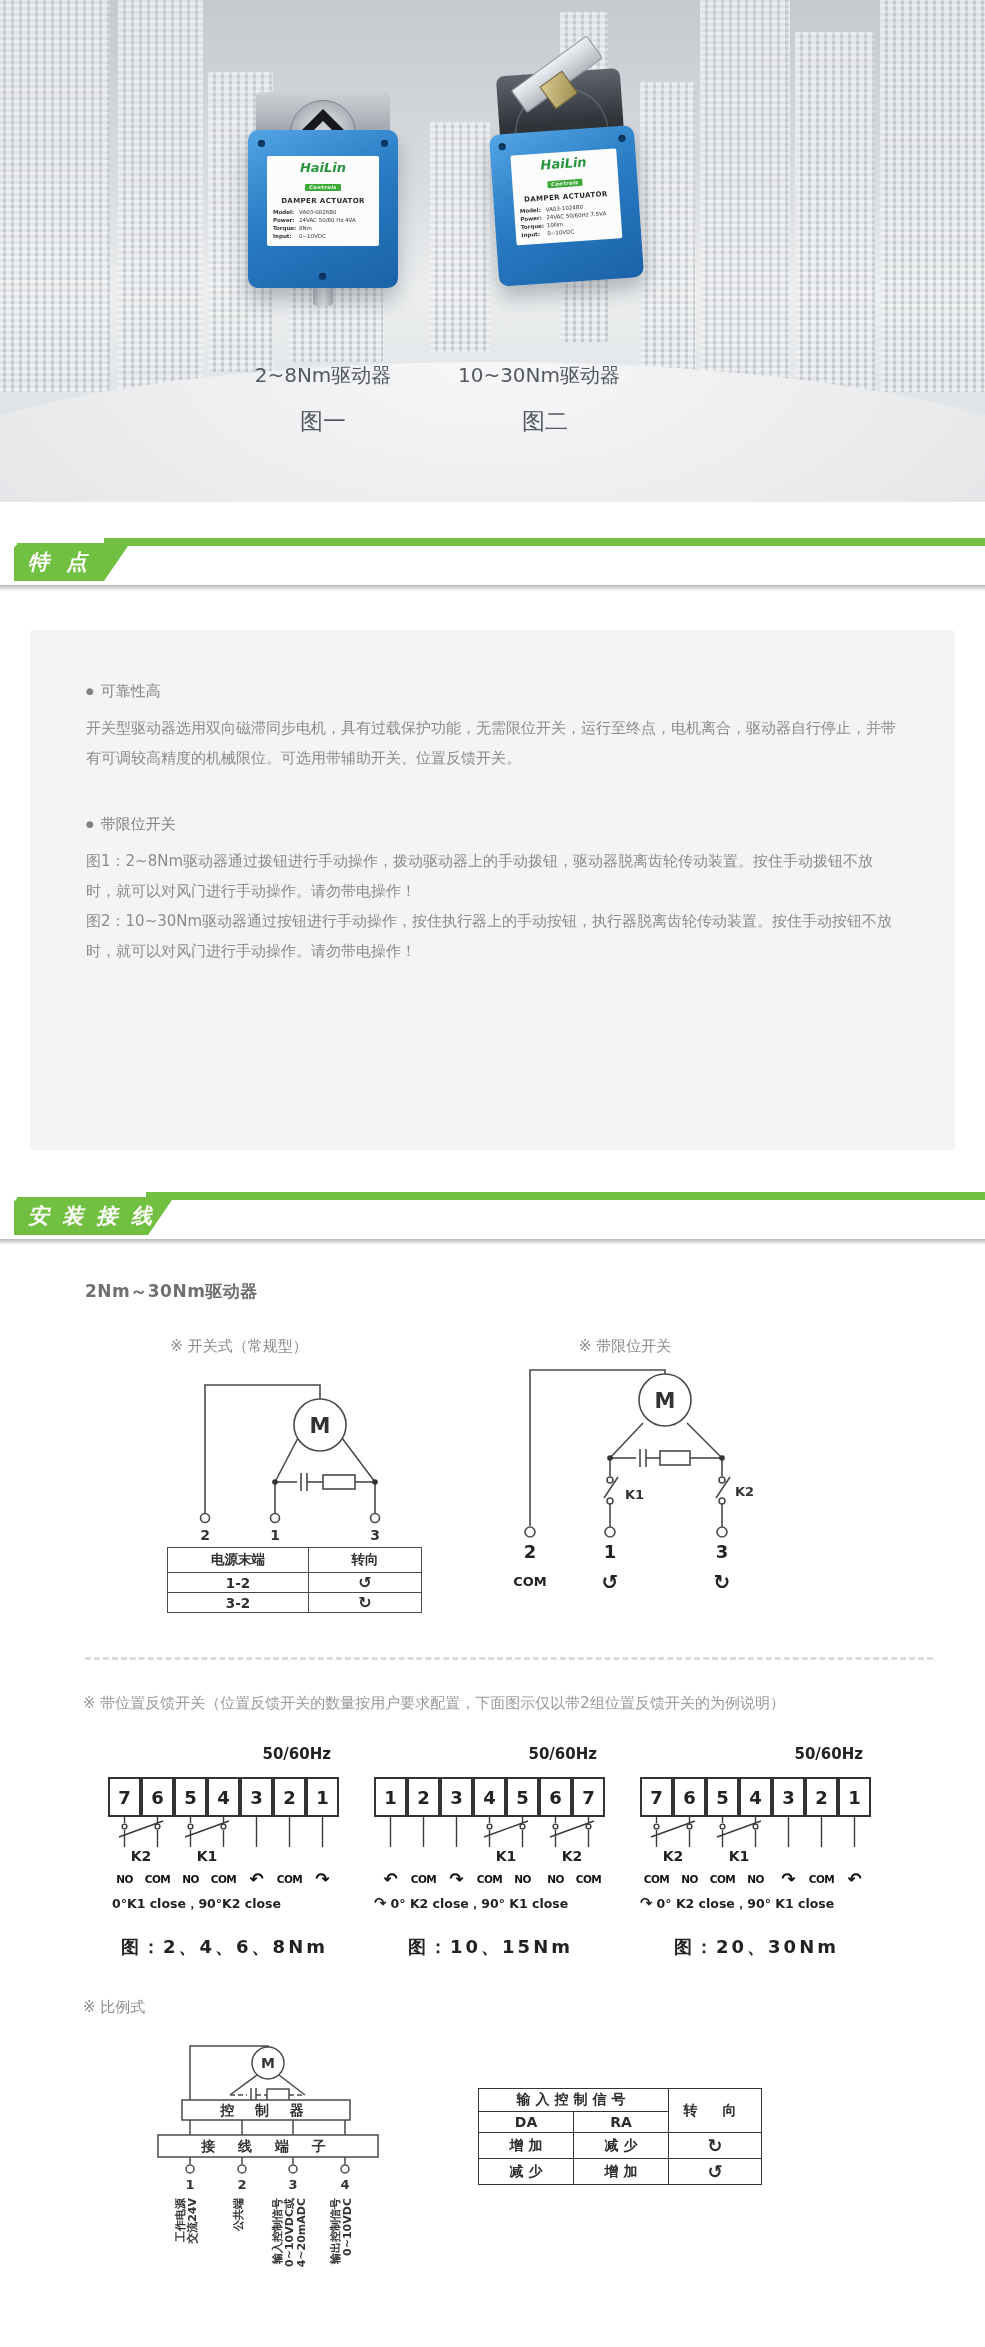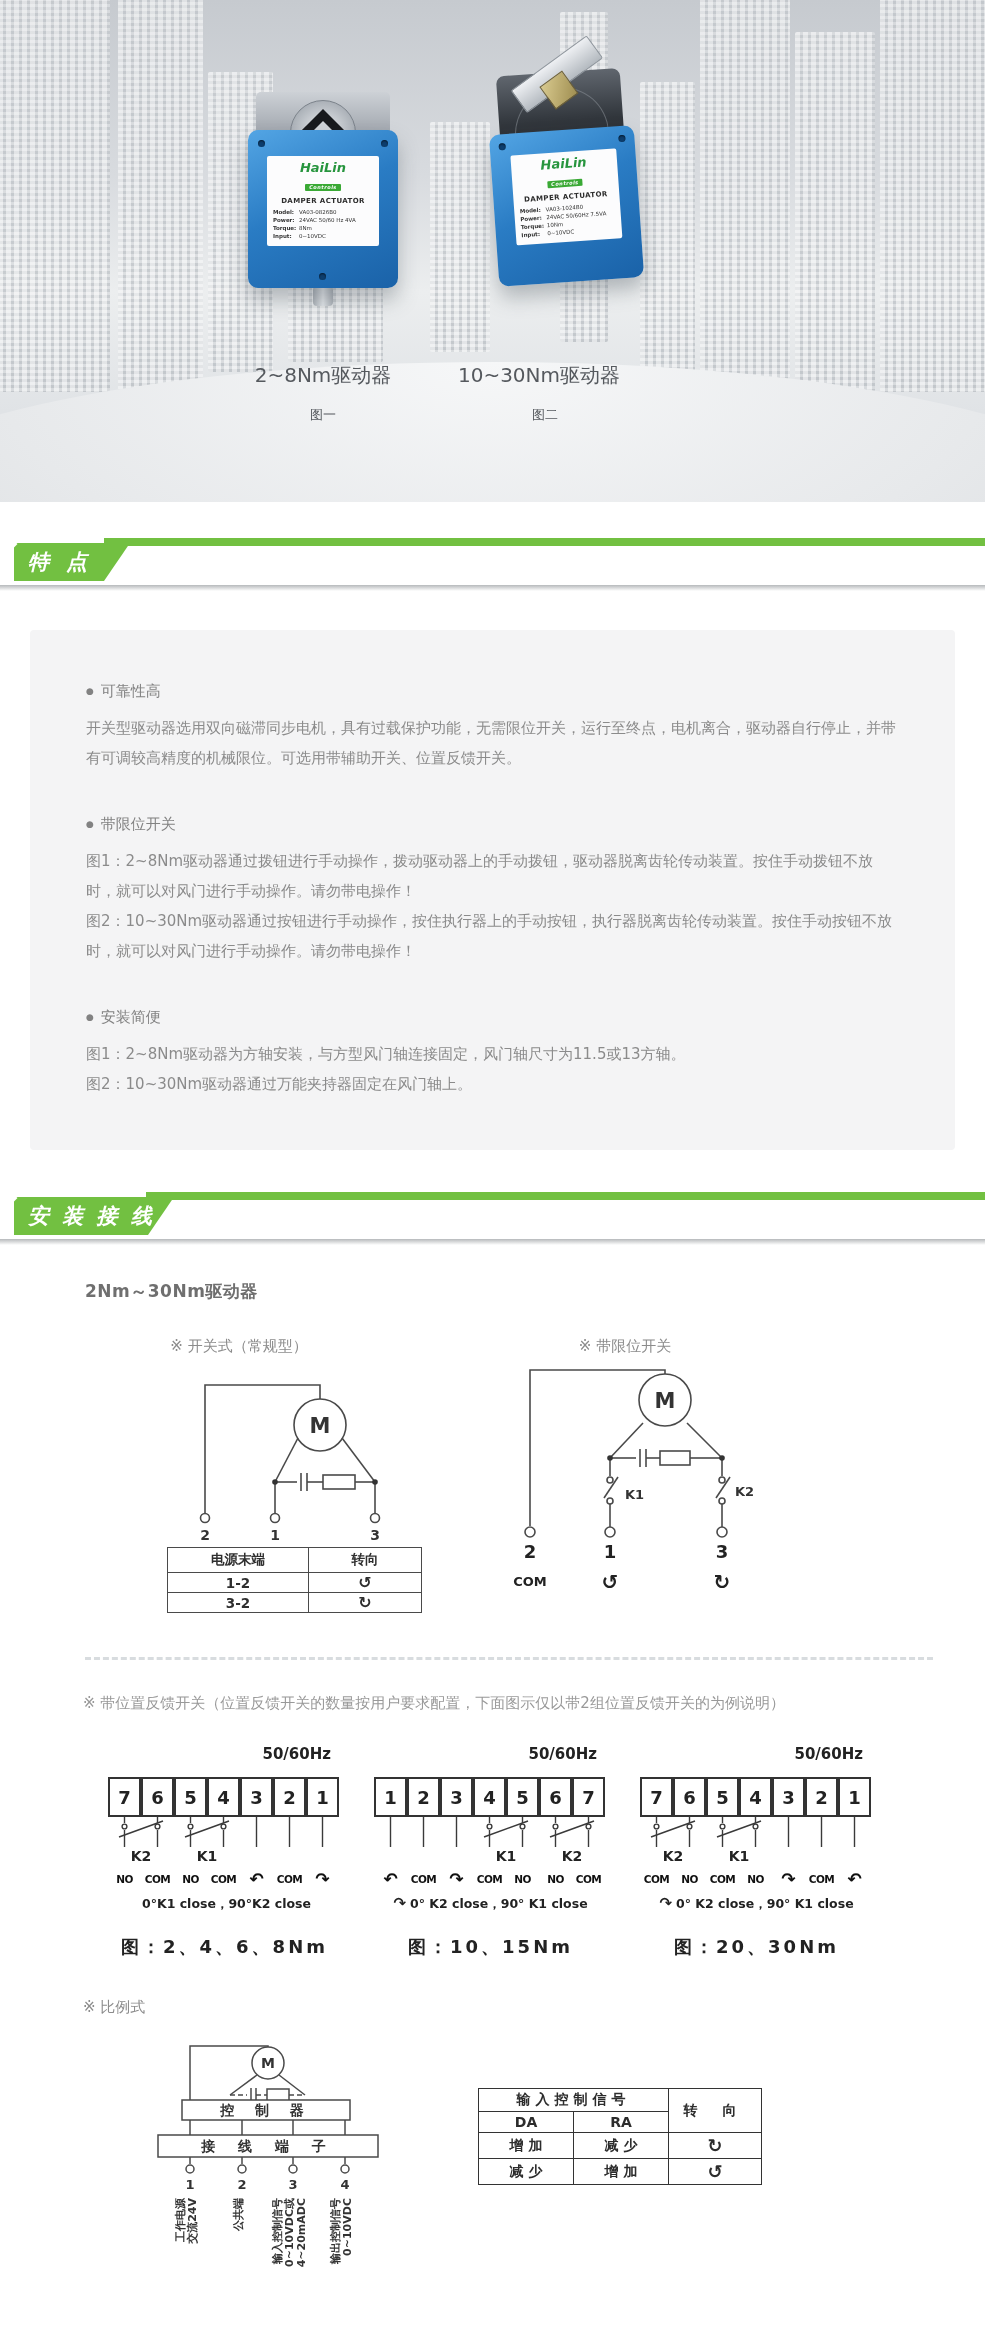--- a/index.html
+++ b/index.html
@@ -50,21 +50,21 @@
   .arc-scale { position:absolute; left:50%; bottom:4px; transform:translateX(-50%);
     width:92px; height:46px; border:1px solid #8a9097; border-bottom:none;
     border-radius:92px 92px 0 0; opacity:.55; }
   .clamp { position:absolute; left:14px; top:-12px; width:92px; height:26px; z-index:3;
     background:linear-gradient(180deg,#eef0f3,#b4bac0); border:1px solid #8f969d;
     transform:rotate(-32deg); border-radius:2px; }
   .gold { position:absolute; left:48px; top:4px; width:26px; height:26px; z-index:4;
     background:linear-gradient(135deg,#d8c98e,#a08f52); border:1px solid #6f6136; transform:rotate(-32deg); }
   .d2 .d-body { width:145px; height:152px; margin-top:-8px; }
   .hero-cap { position:absolute; font-size:20px; color:#55595e; text-align:center; }
-  .hero-fig { position:absolute; font-size:13px; color:#55595e; text-align:center; }
+  .hero-fig { position:absolute; font-size:23px; color:#55595e; text-align:center; }
   
   .banner { position:absolute; left:0; width:985px; height:46px; }
   .banner .strip { position:absolute; top:0; right:0; height:8px; background:#72c041; }
   .banner .blabel { position:absolute; left:14px; top:5px; height:38px; background:#72c041; color:#fff;
     font-weight:bold; font-style:italic; display:flex; align-items:center; padding-left:14px;
     font-size:21px; letter-spacing:5px; box-sizing:border-box;
     clip-path:polygon(0 0,100% 0,calc(100% - 26px) 100%,0 100%); }
   .banner .diamond { position:absolute; left:3px; top:0px; width:12px; height:12px; background:#fff;
     transform:rotate(45deg); z-index:2; }
   .banner .bshadow { position:absolute; left:0; right:0; top:47px; height:6px;
@@ -95,21 +95,21 @@
   .tblock { position:absolute; top:1745px; width:233px; }
   .freq { text-align:right; padding-right:10px; font-size:15px; font-weight:bold; color:#222;
     height:24px; margin-bottom:8px; }
   .trow { display:flex; width:231px; }
   .tcell { width:33px; height:40px; box-sizing:border-box; border:2px solid #333; display:flex;
     align-items:center; justify-content:center; font-size:18px; font-weight:bold; color:#222; }
   .tlabels { display:flex; width:231px; height:20px; align-items:center; }
   .tlab { width:33px; text-align:center; font-size:10.5px; font-weight:bold; color:#111;
     letter-spacing:-.5px; }
   .tlab.arc { font-size:17px; letter-spacing:0; }
-  .tclose { width:233px; text-align:center; font-size:12.5px; font-weight:bold; color:#222; margin-top:5px; }
+  .tclose { width:233px; font-size:12.5px; font-weight:bold; color:#222; margin-top:5px; }
   .tclose .pre { font-size:15px; margin-right:4px; }
   .tcaption { width:233px; text-align:center; font-size:18px; color:#222; letter-spacing:3px;
     margin-top:22px;font-weight:bold; }
   .prop-note { position:absolute; left:83px; top:1998px; font-size:15px; color:#8c8c8c; }
   .prop-table { position:absolute; left:478px; top:2088px; border-collapse:collapse; }
   .prop-table td { border:1.5px solid #333; text-align:center; color:#2c2c2c; font-size:14px;
     font-weight:bold; padding:0; }
   .prop-table .c1 { width:94px; } .prop-table .c2 { width:94px; } .prop-table .c3 { width:92px; }
   .pt-h1 { height:23px; letter-spacing:5px; } .pt-h2 td { height:20px; }
   .pt-r td { height:25px; } .prop-table .arr { font-size:18px; }
@@ -222,25 +222,20 @@
 
 <div class="features-card">
   <div class="feat-sec">
     <p class="feat-title"><span class="bullet">●</span><span>可靠性高</span></p>
     <p class="feat-p">开关型驱动器选用双向磁滞同步电机，具有过载保护功能，无需限位开关，运行至终点，电机离合，驱动器自行停止，并带有可调较高精度的机械限位。可选用带辅助开关、位置反馈开关。</p>
   </div>
   <div class="feat-sec">
     <p class="feat-title"><span class="bullet">●</span><span>带限位开关</span></p>
     <p class="feat-p">图1：2~8Nm驱动器通过拨钮进行手动操作，拨动驱动器上的手动拨钮，驱动器脱离齿轮传动装置。按住手动拨钮不放时，就可以对风门进行手动操作。请勿带电操作！</p>
     <p class="feat-p">图2：10~30Nm驱动器通过按钮进行手动操作，按住执行器上的手动按钮，执行器脱离齿轮传动装置。按住手动按钮不放时，就可以对风门进行手动操作。请勿带电操作！</p>
-  </div>
-  <div class="feat-sec">
-    <p class="feat-title"><span class="bullet">●</span><span>安装简便</span></p>
-    <p class="feat-p">图1：2~8Nm驱动器为方轴安装，与方型风门轴连接固定，风门轴尺寸为11.5或13方轴。</p>
-    <p class="feat-p">图2：10~30Nm驱动器通过万能夹持器固定在风门轴上。</p>
   </div>
 </div>
 
 <div class="banner" style="top:1192px;">
   <div class="strip" style="left:146px;"></div>
   <div class="blabel" style="width:160px;letter-spacing:3px;">
     <span>安 装 接 线</span>
   </div>
   <div class="diamond"></div>
   <div class="bshadow"></div>

